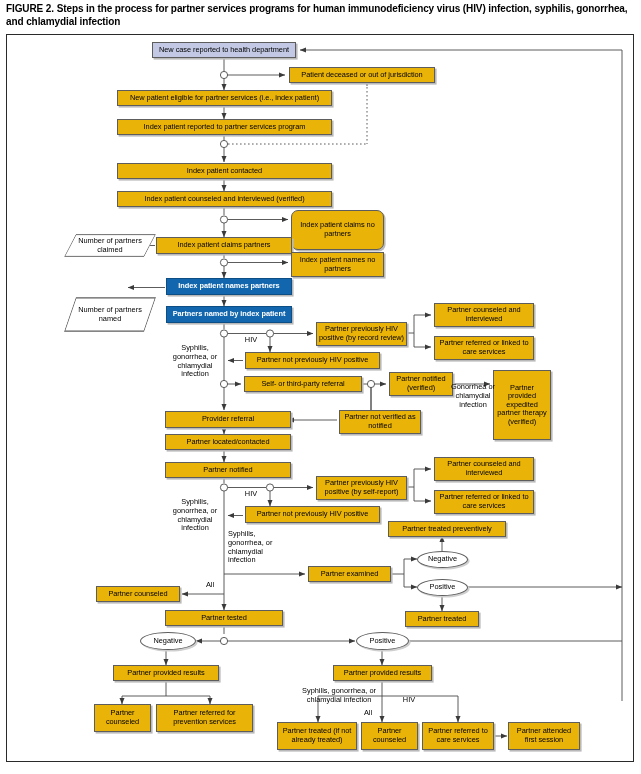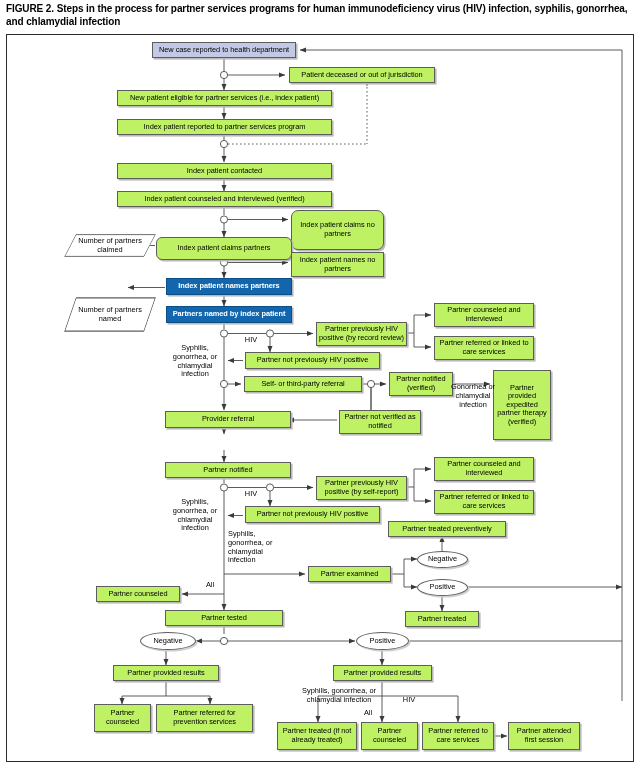--- a/index.html
+++ b/index.html
@@ -8,21 +8,21 @@
 
   .caption{position:absolute;left:6px;top:3px;width:630px;font-size:10px;font-weight:bold;line-height:12.5px;letter-spacing:-0.1px;}
 
   .frame{position:absolute;left:6px;top:34px;width:628px;height:728px;border:1.6px solid #2a2a2a;box-sizing:border-box;}
 
   svg.wires{position:absolute;left:0;top:0;width:641px;height:774px;overflow:visible;}
 
   
   .node{position:absolute;box-sizing:border-box;display:flex;align-items:center;justify-content:center;
         text-align:center;font-size:7.4px;line-height:8.6px;letter-spacing:-0.05px;
-        border:0.9px solid #5d5d5d;background:#bef264;
+        border:0.9px solid #5d5d5d;background:#eab308;
         box-shadow:1.6px 1.6px 0 0 #b9b9b9;padding:0 2px;}
   .node.blue{background:#1266ad;border-color:#0d4e85;color:#fff;font-weight:bold;box-shadow:1.6px 1.6px 0 0 #b9b9b9;}
   .node.lav{background:#c3c9e4;border-color:#5d5d5d;}
 
   
   .ellipse{position:absolute;box-sizing:border-box;display:flex;align-items:center;justify-content:center;
         text-align:center;font-size:7.4px;line-height:8.6px;
         border:0.9px solid #5d5d5d;background:#fff;border-radius:50%;
         box-shadow:1.6px 1.6px 0 0 #cfcfcf;}
 
@@ -204,21 +204,21 @@
     </div>
 
   <div class="node" style="left:117px;top:191px;width:215px;height:16px;">
     <span>Index patient counseled and interviewed (verified)</span>
     </div>
 
   <div class="node" style="left:291px;top:210px;width:93px;height:40px;border-radius:7px;">
     <span>Index patient claims no partners</span>
     </div>
 
-  <div class="node" style="left:156px;top:237px;width:136px;height:23px;border-radius:6px;">
+  <div class="node" style="left:156px;top:237px;width:136px;height:17px;">
     <span>Index patient claims partners</span>
     </div>
 
   <div class="node" style="left:291px;top:252px;width:93px;height:25px;">
     <span>Index patient names no partners</span>
     </div>
 
   <div class="node blue" style="left:166px;top:278px;width:126px;height:17px;">
     <span>Index patient names partners</span>
     </div>
@@ -270,20 +270,23 @@
     </div>
 
   <div class="node" style="left:339px;top:410px;width:82px;height:24px;">
     <span>Partner not verified as notified</span>
     </div>
 
   <div class="node" style="left:165px;top:411px;width:126px;height:17px;">
     <span>Provider referral</span>
     </div>
 
+  <div class="node" style="left:165px;top:434px;width:126px;height:16px;">
+    <span>Partner located/contacted</span>
+    </div>
 
   <div class="node" style="left:165px;top:462px;width:126px;height:16px;">
     <span>Partner notified</span>
     </div>
 
   <div class="node" style="left:316px;top:476px;width:91px;height:24px;">
     <span>Partner previously HIV positive (by self-report)</span>
     </div>
 
   <div class="node" style="left:434px;top:457px;width:100px;height:24px;">

